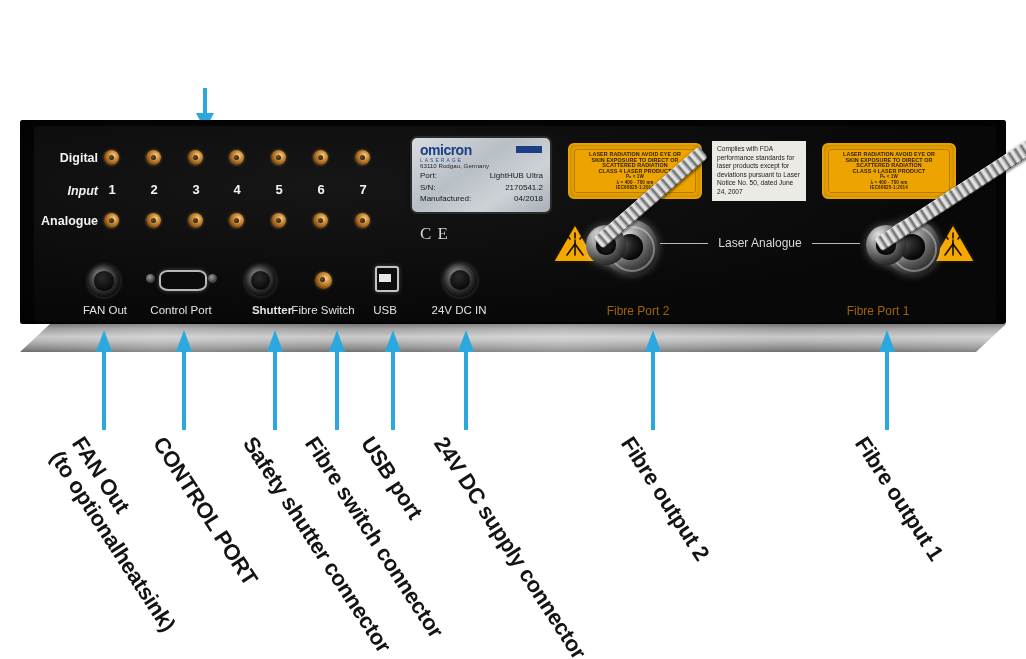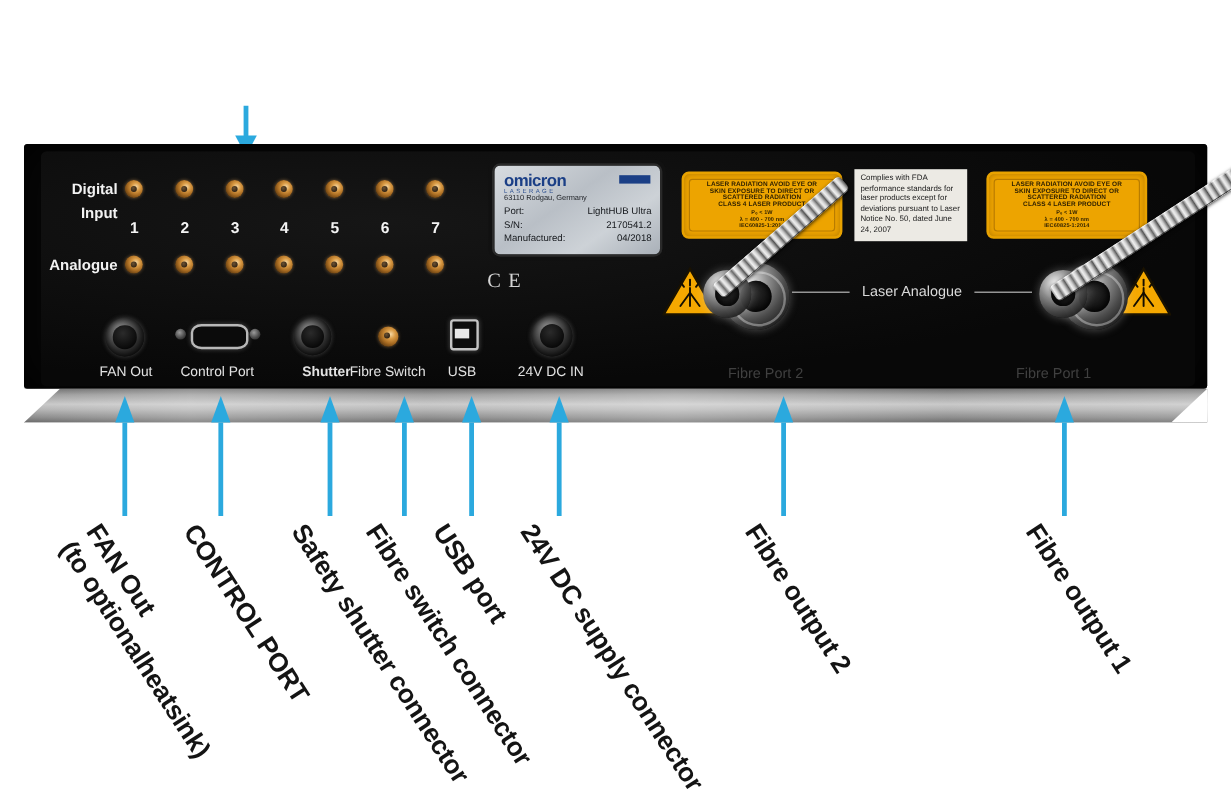--- a/index.html
+++ b/index.html
@@ -121,21 +121,21 @@
     width: 18px;
   }
   .ptxt.conn-label {
     font-size: 11.5px;
     color: #e2e2e2;
     text-align: center;
     transform: translateX(-50%);
   }
   .ptxt.port-label {
     font-size: 12px;
-    color: #404040;
+    color: #a16207;
     text-align: center;
     transform: translateX(-50%);
   }
   .ptxt.aperture-label {
     font-size: 12px;
     color: #d9d9d9;
     text-align: center;
     transform: translateX(-50%);
   }
   .ce-mark {
@@ -410,21 +410,21 @@
   <svg class="arrow-down" style="left:194px; top:88px;" viewBox="0 0 22 42">
     <line x1="11" y1="0" x2="11" y2="28" stroke="#2BA9DE" stroke-width="4"></line>
     <polygon points="11,42 2,25 20,25" fill="#2BA9DE"></polygon>
   </svg>
 
   <div class="panel">
     <div class="panel-face"></div>
   </div>
 
   <div class="ptxt row-label" style="left:36px; top:151px; width:62px;">Digital</div>
-  <div class="ptxt row-label" style="left:36px; top:171px; width:62px;">Input</div>
+  <div class="ptxt row-label" style="left:36px; top:184px; width:62px;font-style:italic;">Input</div>
   <div class="ptxt row-label" style="left:26px; top:214px; width:72px;">Analogue</div>
 
   <div class="sma" style="left:104px; top:150px;"></div>
   <div class="sma" style="left:146px; top:150px;"></div>
   <div class="sma" style="left:188px; top:150px;"></div>
   <div class="sma" style="left:229px; top:150px;"></div>
   <div class="sma" style="left:271px; top:150px;"></div>
   <div class="sma" style="left:313px; top:150px;"></div>
   <div class="sma" style="left:355px; top:150px;"></div>
 
@@ -460,21 +460,21 @@
         <span class="k">S/N:</span>
         <span class="v">2170541.2</span>
       </div>
       <div class="prod-row">
         <span class="k">Manufactured:</span>
         <span class="v">04/2018</span>
       </div>
     </div>
   </div>
 
-  <div class="ce-mark" style="left:406px; top:224px;">C E</div>
+  <div class="ce-mark" style="left:420px; top:224px;">C E</div>
 
   <div class="warn-label" style="left:568px; top:143px; width:130px; height:52px;">
     <div class="warn-inner">
       <div class="warn-line big">LASER RADIATION AVOID EYE OR</div>
       <div class="warn-line big">SKIN EXPOSURE TO DIRECT OR</div>
       <div class="warn-line big">SCATTERED RADIATION</div>
       <div class="warn-line big">CLASS 4 LASER PRODUCT</div>
       <div class="warn-line">Pₒ &lt; 1W</div>
       <div class="warn-line">λ = 400 - 700 nm</div>
       <div class="warn-line">IEC60825-1:2014</div>

